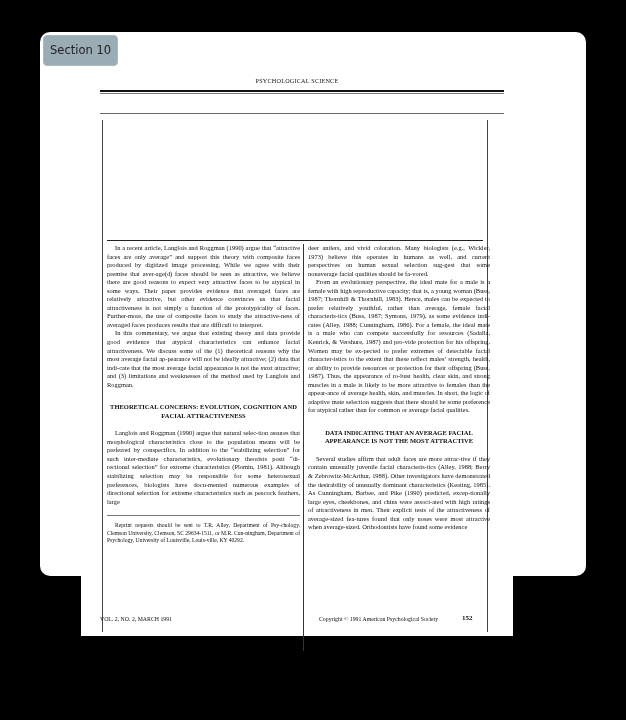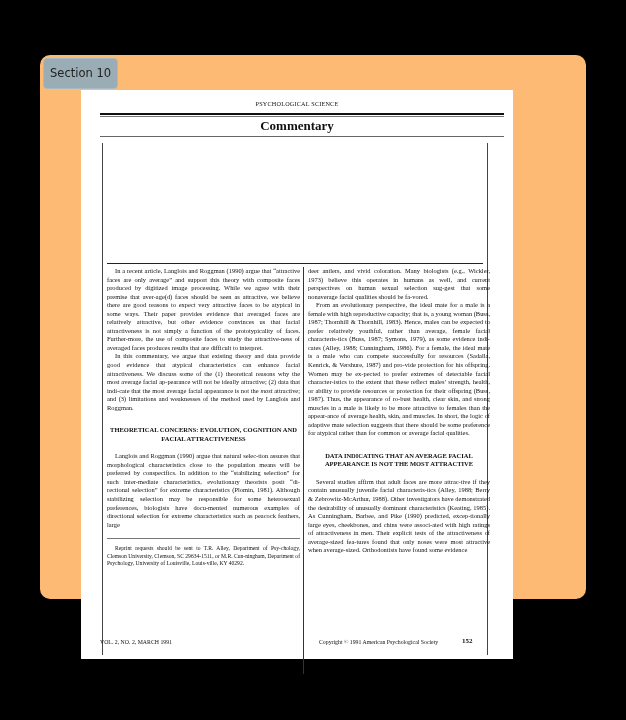--- a/index.html
+++ b/index.html
@@ -1,22 +1,22 @@
 <!DOCTYPE html>
 <html><head>
 <meta charset="utf-8">
 <style>
   html, body { margin: 0; padding: 0; }
   body {
     width: 626px; height: 720px; background: #000000; position: relative; overflow: hidden;
     font-family: "Liberation Serif", serif;
   }
   .panel {
-    position: absolute; left: 40px; top: 55px; width: 546px; height: 544px;
-    background: #fdba74; border-radius: 10px;
+    position: absolute; left: 40px; top: 32px; width: 546px; height: 544px;
+    background: #ffffff; border-radius: 10px;
   }
   .section-label {
     position: absolute; left: 3px; top: 3px; padding: 7px 6px 8px 6px;
     border: 1px solid #a9bac0; border-radius: 4px;
     font-family: "DejaVu Sans", sans-serif; font-size: 11.5px; color: #222222;
     background: #9aadb4;
   }
   .page {
     position: absolute; left: 41px; top: 35px; width: 432px; height: 569px;
     background: #ffffff; color: #111111;
@@ -70,21 +70,20 @@
 </head>
 <body>
 
 <div class="panel">
   <div class="section-label">Section 10</div>
 
   <div class="page">
     <div class="journal">PSYCHOLOGICAL SCIENCE</div>
     <div class="rule-thick"></div>
     <div class="rule-thick2"></div>
-    <div class="commentary">Commentary</div>
     <div class="rule-thin"></div>
 
     <div class="frame">
       <div class="rule-authors"></div>
 
       <div class="col col-left">
         <p>In a recent article, Langlois and Roggman (1990) argue that “attractive faces are only average” and support this theory with composite faces produced by digitized image processing. While we agree with their premise that aver-age(d) faces should be seen as attractive, we believe there are good reasons to expect very attractive faces to be atypical in some ways. Their paper provides evidence that averaged faces are relatively attractive, but other evidence convinces us that facial attractiveness is not simply a function of the prototypicality of faces. Further-more, the use of composite faces to study the attractive-ness of averaged faces produces results that are difficult to interpret.</p>
         <p><span>In this commentary, we argue that existing theory and data provide good evidence that atypical characteristics can enhance facial attractiveness. We discuss some of the (1) theoretical reasons why the most average facial ap-pearance will not be ideally attractive; (2) data that indi-cate that the most average facial appearance is not the </span><em>most</em><span> attractive; and (3) limitations and weaknesses of the method used by Langlois and Roggman.</span></p>
         <h3>THEORETICAL CONCERNS: EVOLUTION, COGNITION AND FACIAL ATTRACTIVENESS</h3>
         <p>Langlois and Roggman (1990) argue that natural selec-tion assures that morphological characteristics close to the population means will be preferred by conspecifics. In addition to the “stabilizing selection” for such inter-mediate characteristics, evolutionary theorists posit “di-rectional selection” for extreme characteristics (Plomin, 1981). Although stabilizing selection may be responsible for some heterosexual preferences, biologists have docu-mented numerous examples of directional selection for extreme characteristics such as peacock feathers, large</p>

